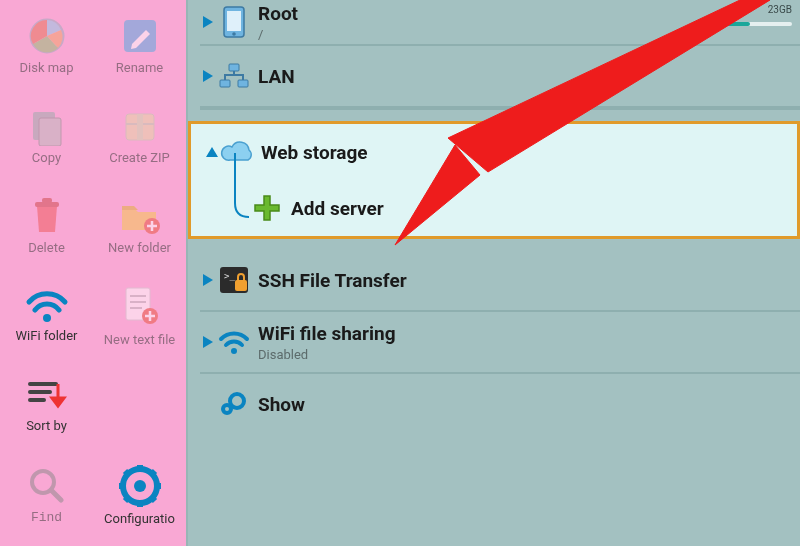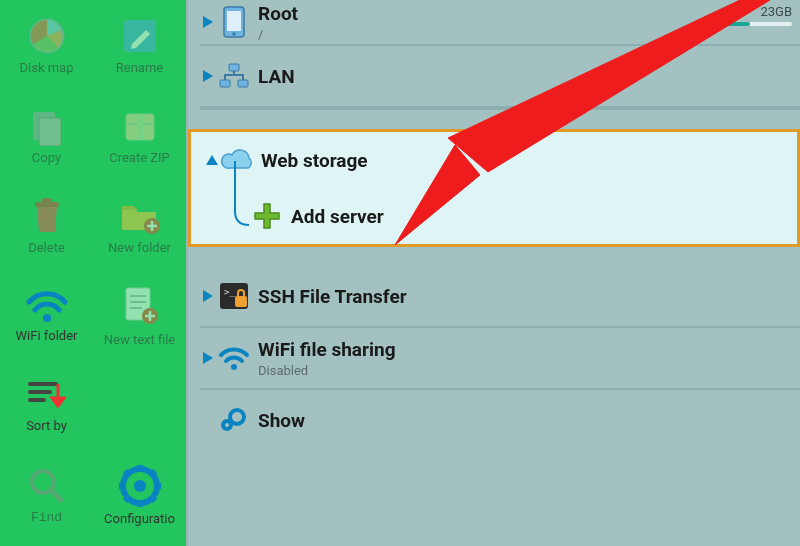--- a/index.html
+++ b/index.html
@@ -2,21 +2,21 @@
 <html><head>
 <meta charset="utf-8">
 <style>
   * { box-sizing: border-box; margin: 0; padding: 0; }
   html, body { width: 800px; height: 546px; overflow: hidden; font-family: Roboto, Arial, sans-serif; }
   body { background: #a3c1c1; position: relative; }
 
   
   .sidebar {
     position: absolute; left: 0; top: 0; width: 188px; height: 546px;
-    background: #22c55e; border-right: 2px solid #97b5b5;
+    background: #f9a8d4; border-right: 2px solid #97b5b5;
     display: grid; grid-template-columns: 1fr 1fr; grid-auto-rows: 90px;
     pointer-events: none;
   }
   .sidebar .cell {
     display: flex; flex-direction: column; align-items: center; justify-content: center;
     gap: 4px; pointer-events: auto; padding: 4px 2px;
   }
   .sidebar .cell .icon { display:flex; align-items:center; justify-content:center; }
   .sidebar .label { font-size: 13px; color: #333; text-align: center; white-space: nowrap; overflow:hidden; max-width: 90px; }
   .sidebar .faded { opacity: 0.5; }
@@ -26,33 +26,33 @@
   .row { display: flex; align-items: center; height: 60px; padding-left: 14px; position: relative; }
   .row .arrow { width: 14px; }
   .row .arrow svg { display:block; }
   .row .slot-icon { width: 36px; display:flex; justify-content:center; }
   .row .title { font-weight: 700; font-size: 19px; color: #1a1a1a; margin-left: 6px; }
   .row .sub { font-size: 13px; color: #5c6b6b; margin-left: 6px; margin-top:2px; }
   .row .titlecol { display:flex; flex-direction:column;justify-content:center; }
   .divider { height: 0; border-top: 2px solid #8eafaf; margin-left: 12px; margin-right: 0; }
 
   .highlight-group {
-    border: 3px solid #e09a2a; background: #dff5f5; margin: 19px 0;
+    border: 3px solid #e09a2a; background: #dff5f5; margin: 11px 0;
   }
   .highlight-group .row { height: 56px; }
   .child-indent { padding-left: 36px; }
   .curve { width: 22px; display:flex; align-items:flex-end; }
 
   .storage-bar {
     position: absolute; right: 8px; top: 22px; width: 94px; height: 4px;
     background: #e6f0f0; border-radius: 2px;
   }
   .storage-bar .fill { background: #1aa79a; height: 100%; border-radius: 2px; }
   .storage-label {
-    position: absolute; right: 8px; top: 4px; font-size: 13px; color: #3a4a4a;
+    position: absolute; right: 8px; top: 4px; font-size: 10px; color: #3a4a4a;
   }
 
   .overlay-arrow { position: absolute; pointer-events: none; }
 </style>
 </head>
 <body>
 
 <div class="sidebar">
 
   <div class="cell faded">

